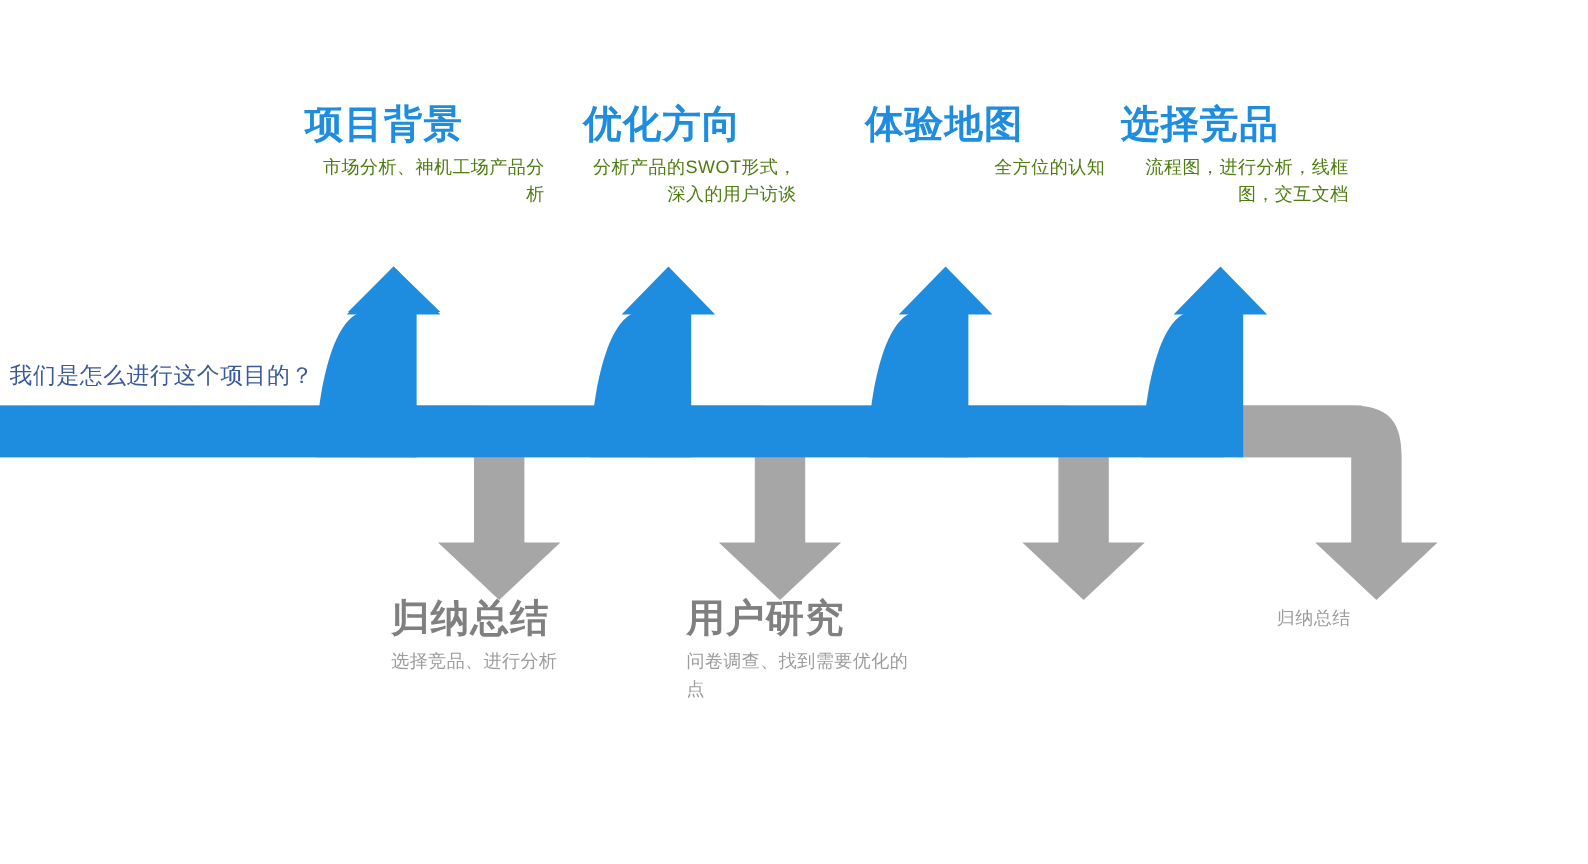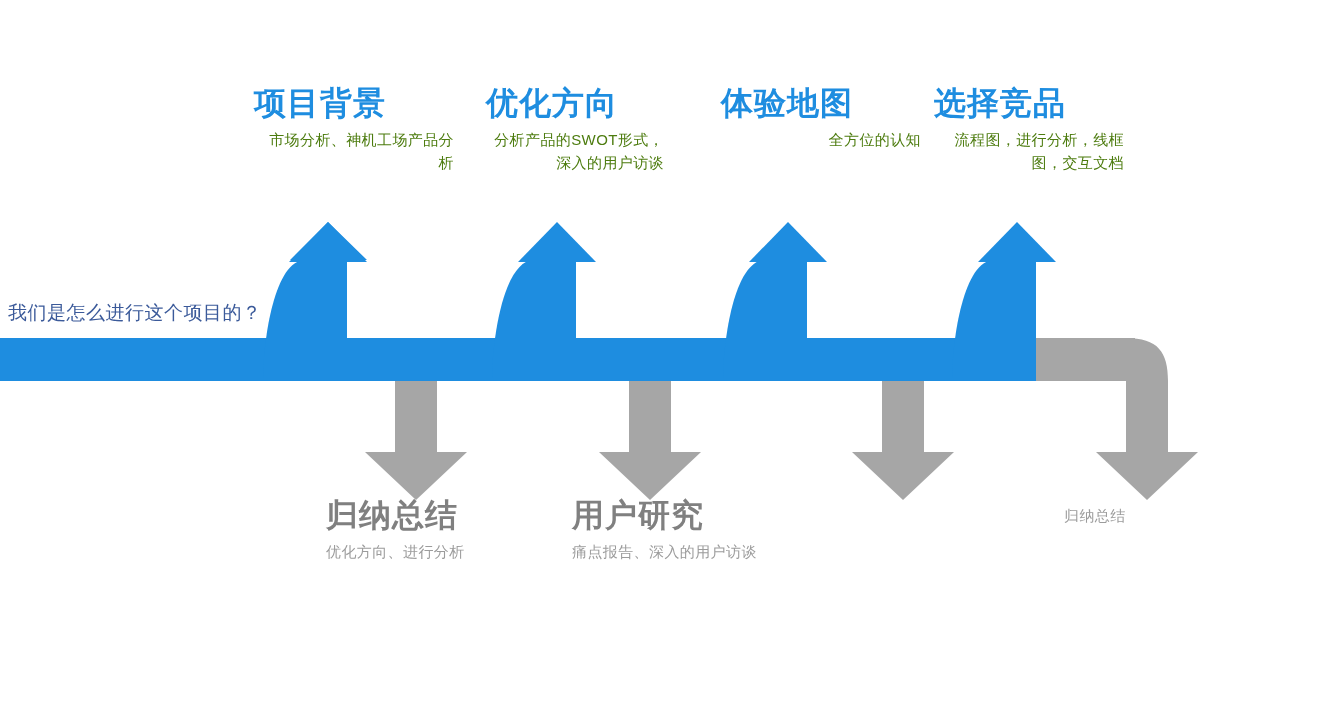--- a/index.html
+++ b/index.html
@@ -184,26 +184,26 @@
     <div class="node-sub">全方位的认知</div>
   </div>
 
   <div class="node up" id="node-up-3">
     <div class="node-title">选择竞品</div>
     <div class="node-sub">流程图，进行分析，线框图，交互文档</div>
   </div>
 
   <div class="node down" id="node-down-0">
     <div class="node-title">归纳总结</div>
-    <div class="node-sub">优化方向、进行分析</div>
+    <div class="node-sub">选择竞品、进行分析</div>
   </div>
 
   <div class="node down" id="node-down-1">
     <div class="node-title">用户研究</div>
-    <div class="node-sub">痛点报告、深入的用户访谈</div>
+    <div class="node-sub">问卷调查、找到需要优化的点</div>
   </div>
 
 
   <div class="node down" id="node-down-3">
     <div class="node-sub">归纳总结</div>
   </div>
 
 </div>
 
 </body></html>

